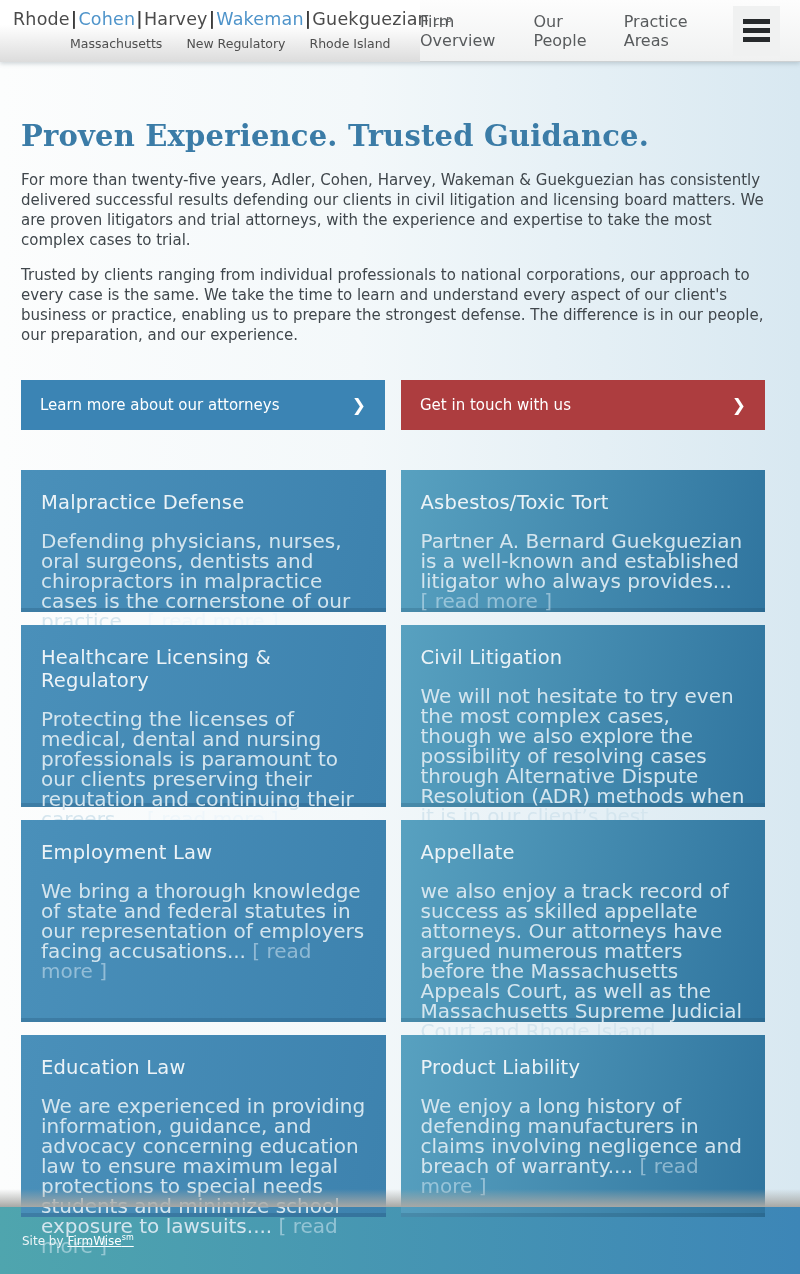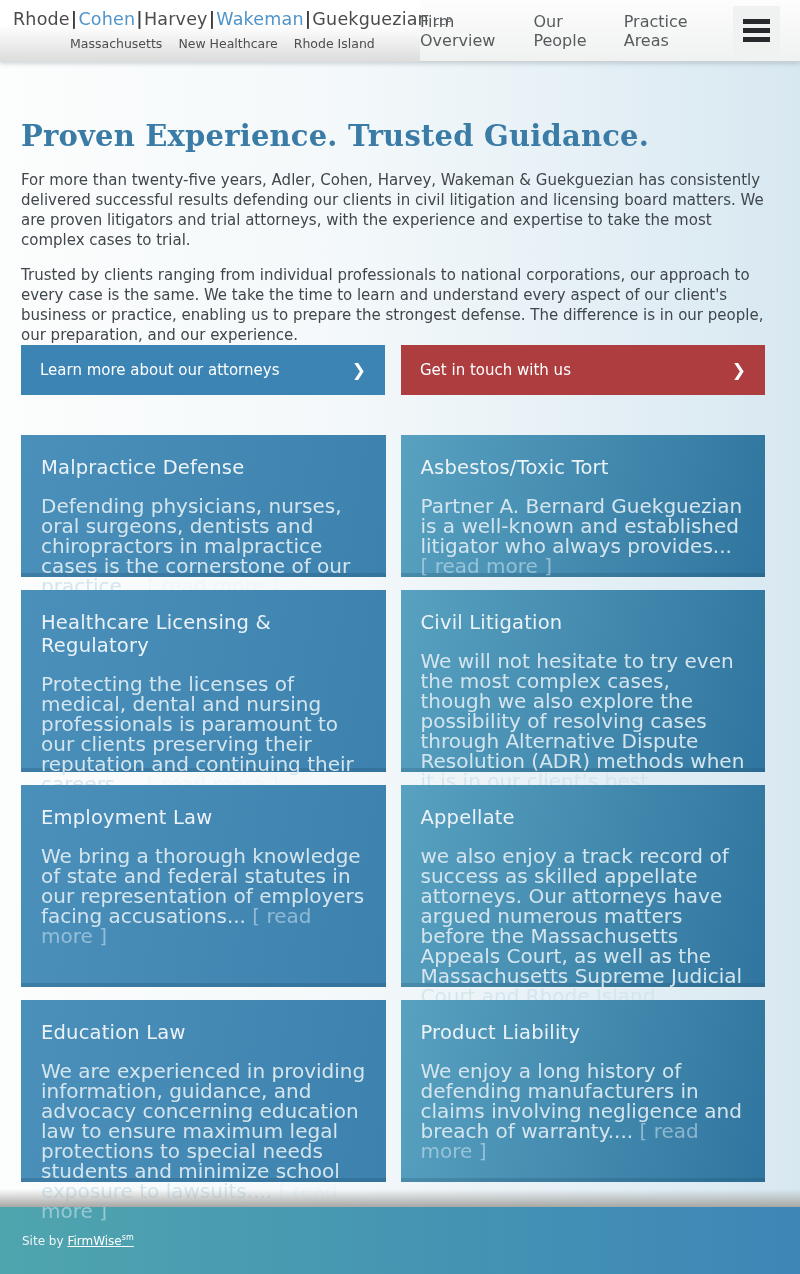--- a/index.html
+++ b/index.html
@@ -36,21 +36,21 @@
     white-space: nowrap;
   }
   .logo-line .seg-dark { color: #4b4b4b; }
   .logo-line .seg-blue { color: #4f94ca; }
   .logo-line .sep { color: #3d3d3d; font-weight: 700; padding: 0 1px; }
   .logo-line .llp { font-size: 10px; color: #6d6d6d; margin-left: 4px; letter-spacing: 1px; }
   .offices {
     margin-top: 7px;
     padding-left: 57px;
     display: flex;
-    gap: 16px;
+    gap: 24px;
     font-size: 12.5px;
     color: #4e4e4e;
   }
   .top-nav {
     margin-left: auto;
     display: flex;
     gap: 16px;
     align-items: flex-start;
     font-size: 16px;
     color: #585b5d;
@@ -89,20 +89,21 @@
   .lead {
     margin-top: 17px;
     font-size: 15px;
     line-height: 20px;
     color: #40474c;
     max-width: 744px;
   }
   .lead + .lead { margin-top: 15px; }
 
   .cta-row {
+    margin-top: 35px;
     display: grid;
     grid-template-columns: 1fr 1fr;
     column-gap: 16px;
   }
   .cta {
     height: 50px;
     display: flex;
     align-items: center;
     justify-content: space-between;
     padding: 0 19px;
@@ -169,21 +170,21 @@
 </head>
 <body>
 
 <header class="site-header">
   <div class="logo-block">
     <div class="logo-line">
       <span class="seg-dark">Rhode</span><span class="sep">|</span><span class="seg-blue">Cohen</span><span class="sep">|</span><span class="seg-dark">Harvey</span><span class="sep">|</span><span class="seg-blue">Wakeman</span><span class="sep">|</span><span class="seg-dark">Guekguezian</span><span class="llp">LLP</span>
     </div>
     <div class="offices">
       <span>Massachusetts</span>
-      <span>New Healthcare</span>
+      <span>New Regulatory</span>
       <span>Rhode Island</span>
     </div>
   </div>
   <nav class="top-nav">
     <a>Firm Overview</a>
     <a>Our People</a>
     <a>Practice Areas</a>
   </nav>
   <button class="menu-button">
     <span class="bar"></span>

